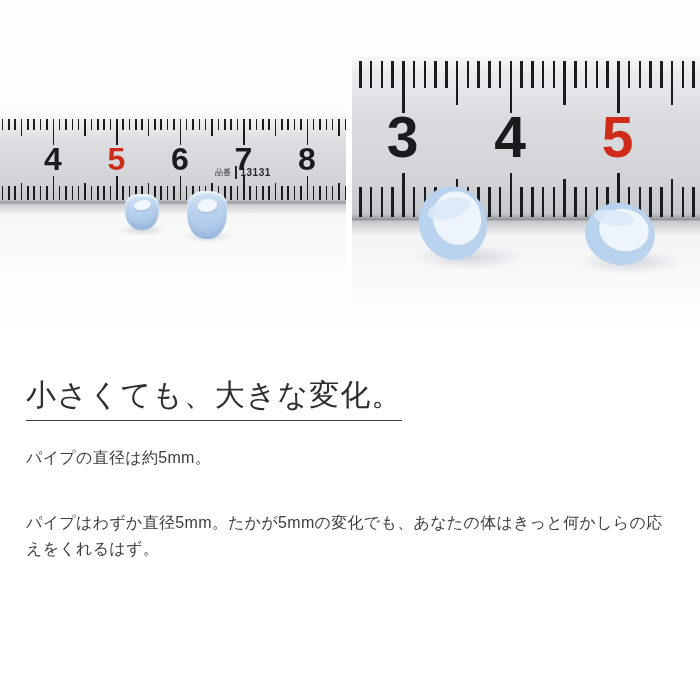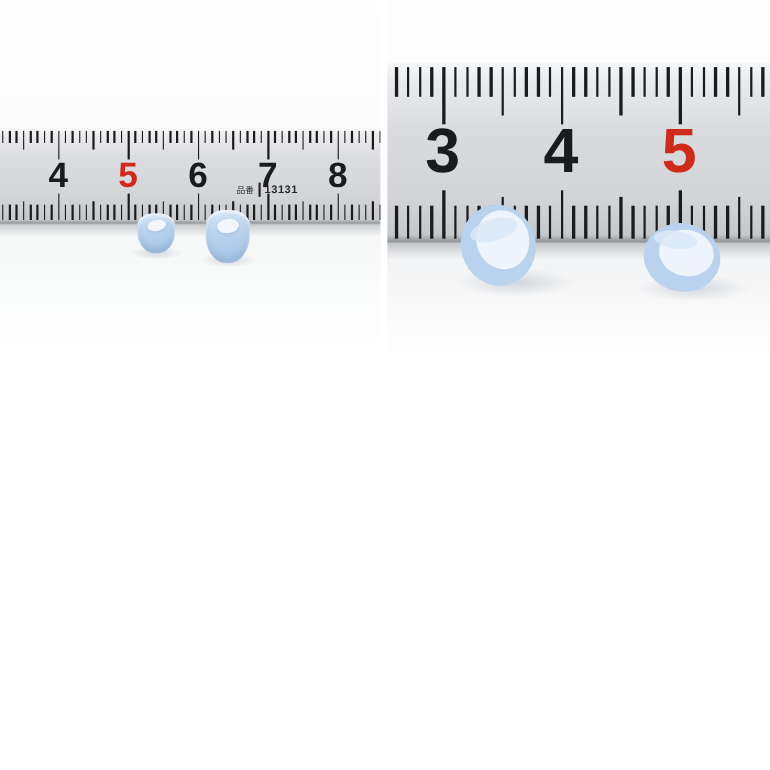--- a/index.html
+++ b/index.html
@@ -301,13 +301,16 @@
     </svg>
     <svg class="pipe-ring" style="left:229px; top:200px;" width="78" height="70" viewBox="0 0 78 70">
       <ellipse cx="39" cy="34" rx="35" ry="31" transform="rotate(12 39 34)" fill="#b9d3ee"></ellipse>
       <ellipse cx="43" cy="30" rx="25" ry="21" transform="rotate(12 43 30)" fill="#eef4fb"></ellipse>
       <ellipse cx="33" cy="18" rx="20" ry="8" transform="rotate(8 33 18)" fill="#d9e7f7" opacity="0.85"></ellipse>
     </svg>
   </div>
 </div>
 
 <div class="content">
+  <h1 class="headline">小さくても、大きな変化。</h1>
+  <p class="body lead">パイプの直径は約5mm。</p>
+  <p class="body para2">パイプはわずか直径5mm。たかが5mmの変化でも、あなたの体はきっと何かしらの応えをくれるはず。</p>
 </div>
 
 </body></html>

